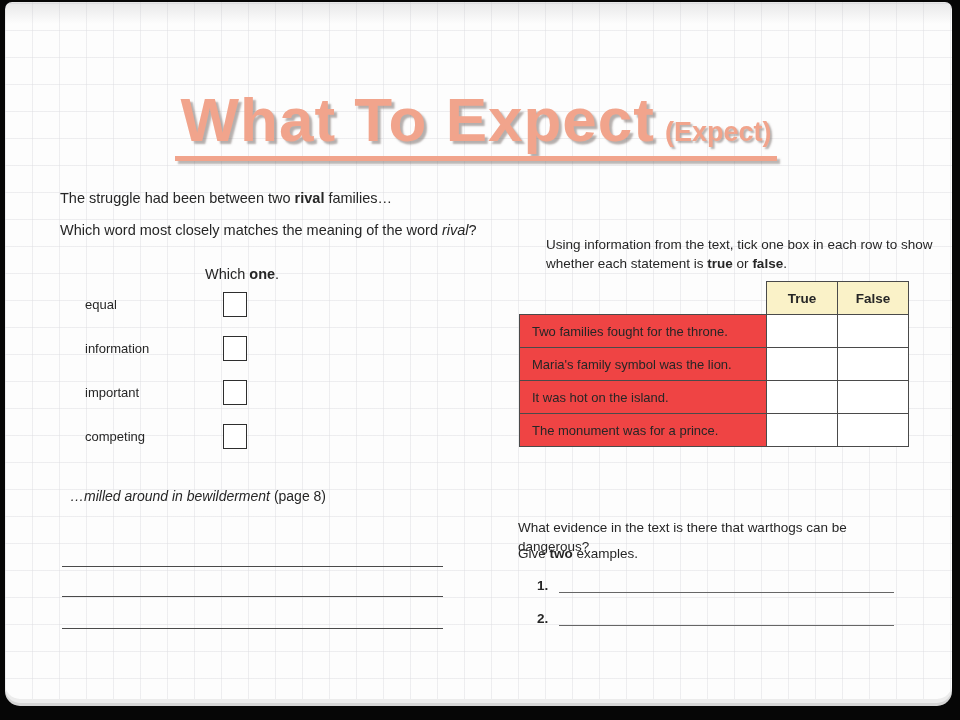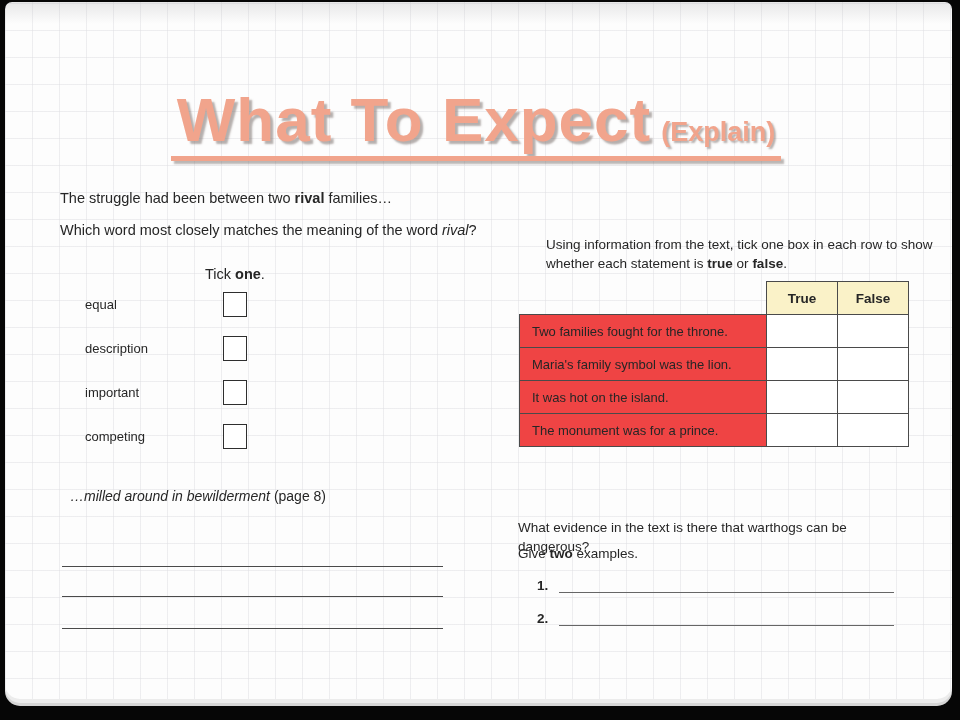--- a/index.html
+++ b/index.html
@@ -73,41 +73,41 @@
   .num-line { flex:1; height:100%; border-bottom:1.8px solid #666; }
 </style>
 </head>
 <body>
 
 <div class="stage">
   <div class="slide"></div>
 
   <div class="title-wrap">
     <span class="title-inner">
-      <span class="title-main">What To Expect</span><span class="title-sub">(Explain)</span>
+      <span class="title-main">What To Expect</span><span class="title-sub">(Expect)</span>
       <span class="title-underline"></span>
     </span>
   </div>
 
   <div class="abs t15 it" style="left:60px; top:189px; width:430px;">
     <span>The struggle had been between two </span><b>rival</b><span> families…</span>
   </div>
   <div class="abs t15" style="left:60px; top:221px; width:440px;">
     <span>Which word most closely matches the meaning of the word </span><i>rival</i><span>?</span>
   </div>
   <div class="abs t15" style="left:205px; top:265px;">
-    <span>Tick </span><b>one</b><span>.</span>
+    <span>Which </span><b>one</b><span>.</span>
   </div>
 
   <div class="opt-row" style="top:291px;">
     <span class="opt-label">equal</span>
     <span class="tick-box"></span>
   </div>
   <div class="opt-row" style="top:335px;">
-    <span class="opt-label">description</span>
+    <span class="opt-label">information</span>
     <span class="tick-box"></span>
   </div>
   <div class="opt-row" style="top:379px;">
     <span class="opt-label">important</span>
     <span class="tick-box"></span>
   </div>
   <div class="opt-row" style="top:423px;">
     <span class="opt-label">competing</span>
     <span class="tick-box"></span>
   </div>

